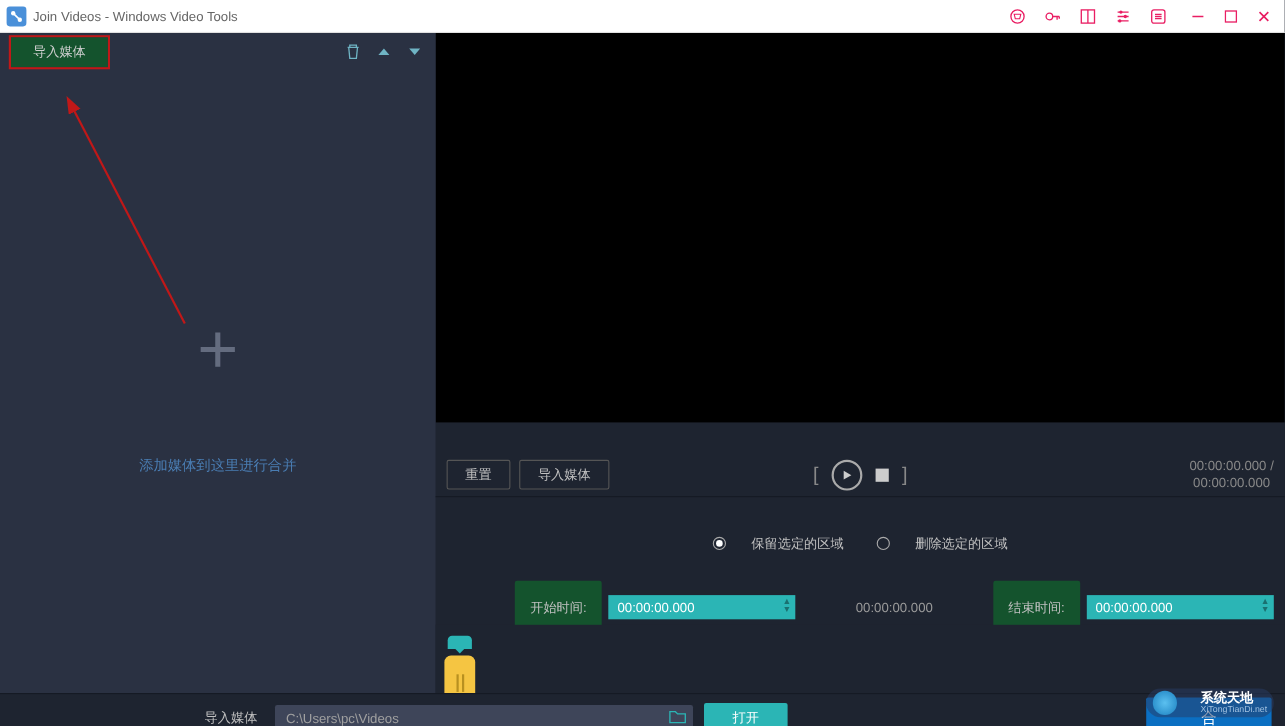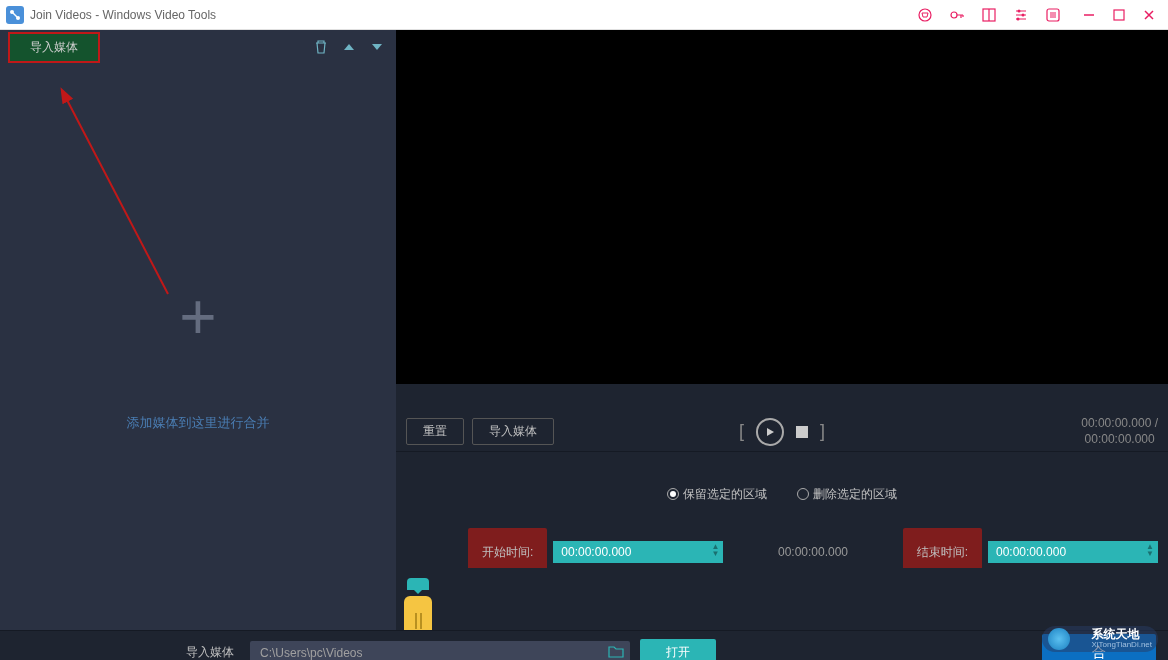--- a/index.html
+++ b/index.html
@@ -33,26 +33,26 @@
   
   .control-row { height: 40px; display: flex; align-items: center; padding: 0 10px; border-bottom: 1px solid #151a24; }
   .small-btn { background: transparent; border: 1px solid #555; color: #c0c0c0; padding: 4px 16px; font-size: 12px; margin-right: 8px; cursor: pointer; border-radius: 2px; }
   .play-group { position: absolute; left: 50%; transform: translateX(-50%); display: flex; align-items: center; gap: 12px; color: #ccc; }
   .bracket { color: #888; font-size: 18px; }
   .play-circle { width: 28px; height: 28px; border: 2px solid #aaa; border-radius: 50%; display: flex; align-items: center; justify-content: center; cursor: pointer; }
   .stop-sq { width: 12px; height: 12px; background: #ccc; cursor: pointer; }
   .time-display { margin-left: auto; color: #888; font-size: 12px; text-align: center; line-height: 1.3; }
   
   .radio-row { height: 28px; display: flex; align-items: center; justify-content: center; gap: 30px; color: #c0c0c0; font-size: 12px; }
-  .radio-item { display: flex; align-items: center; gap: 4px; cursor: pointer; }
+  .radio-item { display: flex; align-items: center; gap: 23px; cursor: pointer; }
   .radio-circle { width: 12px; height: 12px; border: 1px solid #aaa; border-radius: 50%; display: inline-block; position: relative; }
   .radio-circle.checked::after { content: ''; width: 6px; height: 6px; background: #fff; border-radius: 50%; position: absolute; top: 2px; left: 2px; }
   
   .time-row { height: 32px; display: flex; align-items: center; padding: 0 10px; gap: 6px; color: #c0c0c0; }
-  .time-label { background: #7f1d1d; padding: 16px 14px; font-size: 12px; border-radius: 2px; }
+  .time-label { background: #14532d; padding: 16px 14px; font-size: 12px; border-radius: 2px; }
   .time-input { background: #2bb5b5; color: #fff; border: none; padding: 4px 8px; font-size: 12px; width: 170px; position: relative; }
   .time-input .spinner { position: absolute; right: 4px; top: 2px; color: #1a7070; font-size: 8px; line-height: 7px; }
   .duration-center { flex: 1; text-align: center; color: #999; }
   
   .timeline { flex: 1; background: #1e2430; position: relative; overflow: hidden; }
   .drag-handle { position: absolute; left: 8px; top: 10px; }
   .handle-top { width: 22px; height: 12px; background: #2bb5b5; border-radius: 4px 4px 0 0; margin: 0 auto 0 3px; position: relative; }
   .handle-top::after { content:''; position:absolute; bottom:-4px; left:50%; transform:translateX(-50%); border-left:4px solid transparent; border-right:4px solid transparent; border-top:4px solid #2bb5b5; }
   .handle-body { width: 28px; height: 50px; background: #f5c542; border-radius: 6px; margin-top: 6px; display: flex; align-items: center; justify-content: center; gap: 3px; cursor: grab; }
   .handle-body span { width: 2px; height: 16px; background: #b89020; }

